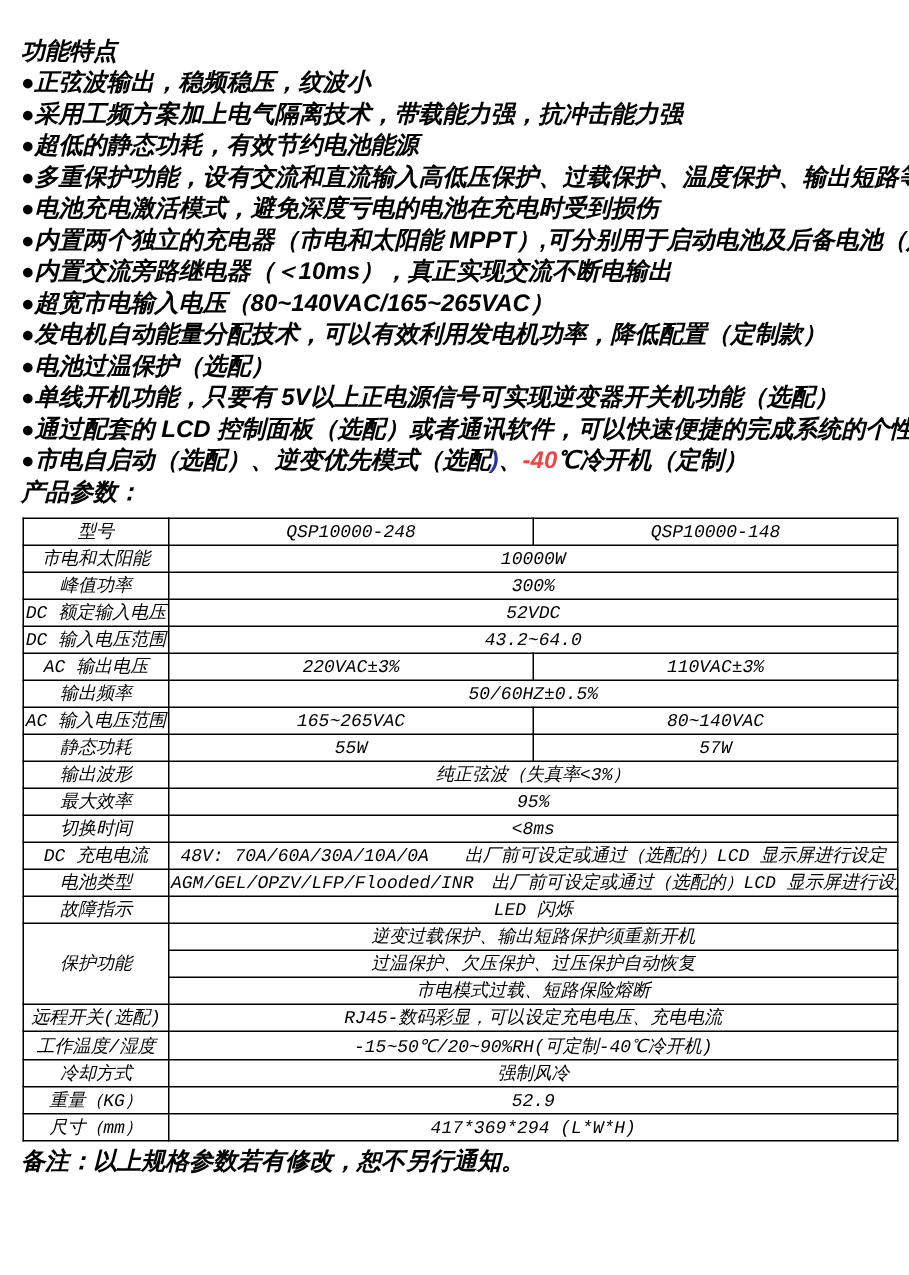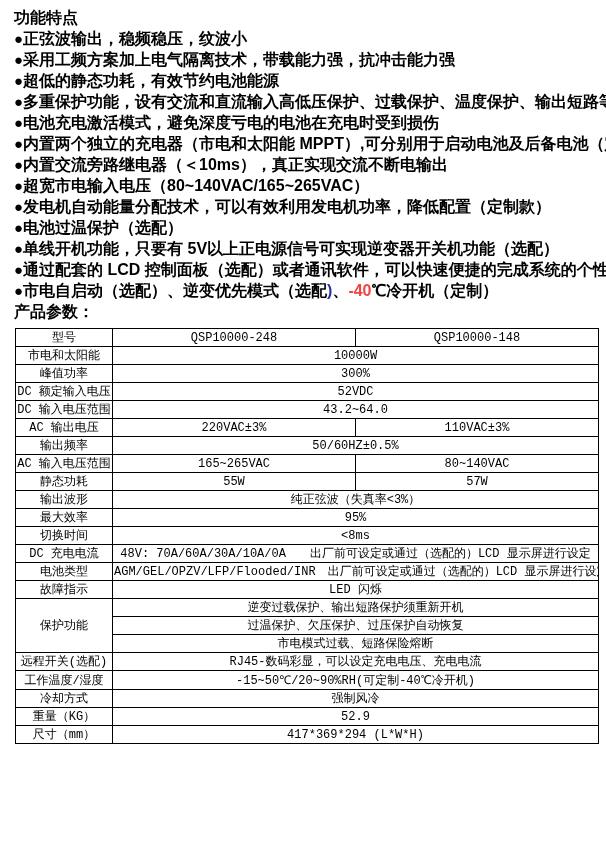--- a/index.html
+++ b/index.html
@@ -3,21 +3,21 @@
 <meta charset="utf-8">
 <style>
   * { box-sizing: border-box; }
   html, body { margin: 0; padding: 0; }
   body {
     width: 606px; height: 850px;
     background: #ffffff; color: #000000;
     font-family: "Liberation Sans", sans-serif;
     overflow: hidden;
   }
-  .doc { padding: 7px 13px 0 14px; }
+  .doc { padding: 24px 13px 0 14px; font-style: italic; }
   .h {
     font-size: 16px; font-weight: bold;
     line-height: 21px; white-space: nowrap;
   }
   .feature-line {
     font-size: 16px; font-weight: bold;
     line-height: 21px; white-space: nowrap;
     letter-spacing: 0;
   }
   .feature-line .bullet { font-size: 15px; }
@@ -165,13 +165,14 @@
         <tr>
           <td>重量（KG）</td>
           <td colspan="2">52.9</td>
         </tr>
         <tr>
           <td>尺寸（mm）</td>
           <td colspan="2">417*369*294 (L*W*H)</td>
         </tr>
       </tbody>
   </table>
+  <div class="note">备注：以上规格参数若有修改，恕不另行通知。</div>
 </div>
 
 </body></html>

